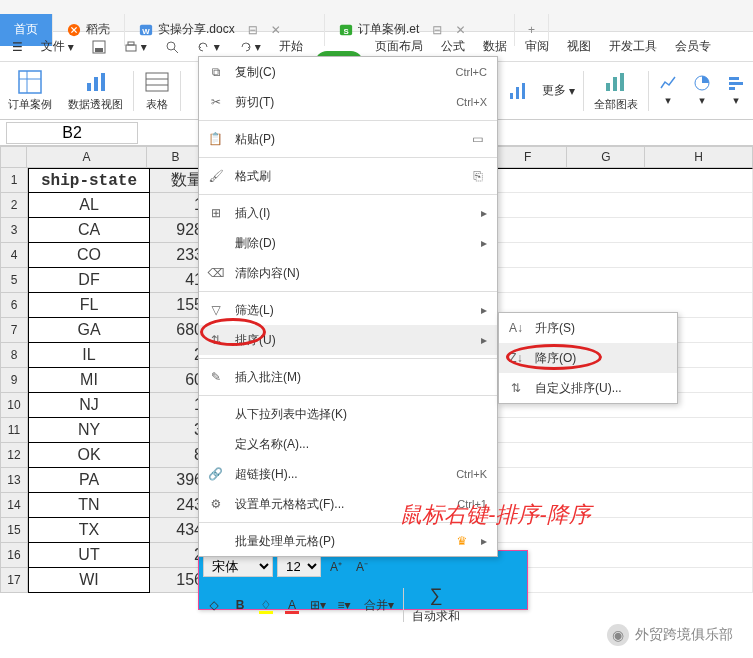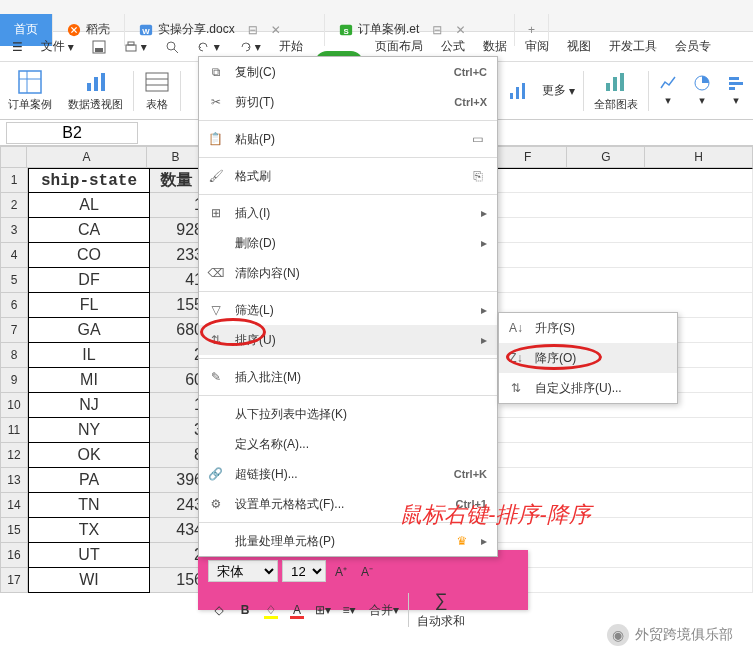--- a/index.html
+++ b/index.html
@@ -36,30 +36,30 @@
 .row .cell.A{border-bottom:1px solid #000;}
 .cell.B{border-right:1px solid #000;}
 .cell.rest{flex:1;border-right:1px solid #e8e8e8;border-bottom:1px solid #e8e8e8;}
 .row1 .cell{border-top:1px solid #000;}
 
 .ctx-menu { position:absolute; left:198px; top:56px; width:300px; background:#fff; border:1px solid #bbb; box-shadow:2px 2px 6px rgba(0,0,0,.2); z-index:10; }
 .ctx-row { display:flex; align-items:center; height:30px; padding:0 10px 0 8px; cursor:pointer; gap:10px; }
 .ctx-row:hover,.ctx-row.hov{background:#eee;}
 .ctx-ico{width:18px;display:flex;justify-content:center;color:#666;}
 .ctx-lbl{flex:1;}
-.ctx-sc{color:#666;font-size:11px;font-weight:bold;}
+.ctx-sc{color:#666;font-size:11px;}
 .ctx-arr{color:#666;}
 .ctx-sep{height:1px;background:#ddd;margin:3px 0;}
 .sub-menu{position:absolute;left:498px;top:312px;width:180px;background:#fff;border:1px solid #bbb;box-shadow:2px 2px 6px rgba(0,0,0,.2);z-index:11;}
 .circ{position:absolute;border:3px solid #d22;border-radius:50%;z-index:12;pointer-events:none;}
 .circ1{left:200px;top:318px;width:66px;height:28px;}
 .circ2{left:506px;top:344px;width:96px;height:26px;}
 .annot{position:absolute;left:400px;top:500px;color:#e33;font-size:22px;font-style:italic;font-weight:500;z-index:12;}
 
-.fmt-bar{position:absolute;left:198px;top:550px;width:330px;height:60px;background:#ec4899;border:6px solid #ec4899;box-shadow:1px 1px 4px rgba(0,0,0,.2);z-index:9;display:flex;flex-wrap:wrap;align-items:center;padding:4px;gap:4px;font-size:12px;}
+.fmt-bar{position:absolute;left:198px;top:550px;width:330px;height:60px;background:#0ea5e9;border:1px solid #ec4899;box-shadow:1px 1px 4px rgba(0,0,0,.2);z-index:9;display:flex;flex-wrap:wrap;align-items:center;padding:4px;gap:4px;font-size:12px;}
 .fmt-sel{height:22px;border:1px solid #ccc;padding:0 4px;}
 .fmt-btn{width:22px;height:22px;display:flex;align-items:center;justify-content:center;cursor:pointer;border:1px solid transparent;}
 
 .watermark{position:absolute;right:20px;bottom:12px;display:flex;align-items:center;gap:6px;color:#888;font-size:14px;z-index:13;}
 .wm-ico{width:22px;height:22px;border-radius:50%;background:#ddd;display:flex;align-items:center;justify-content:center;}
 svg { display:block; }
 </style>
 </head>
 <body>
 
@@ -250,21 +250,21 @@
     <div class="ch B">B</div>
     <div class="ch C" style="width:290px"></div>
     <div class="ch F">F</div>
     <div class="ch G">G</div>
     <div class="ch H">H</div>
   </div>
   <div class="rows" id="rows">
       <div class="row row1">
         <div class="rh">1</div>
   <div class="cell A">ship-state</div>
-  <div class="cell B" style="text-align:center;font-weight:bold">数量</div>
+  <div class="cell B" style="text-align:right;font-weight:normal">数量</div>
   <div class="cell rest"></div>
       </div>
       <div class="row">
         <div class="rh">2</div>
   <div class="cell A">AL</div>
   <div class="cell B">1</div>
   <div class="cell rest"></div>
       </div>
       <div class="row">
         <div class="rh">3</div>

